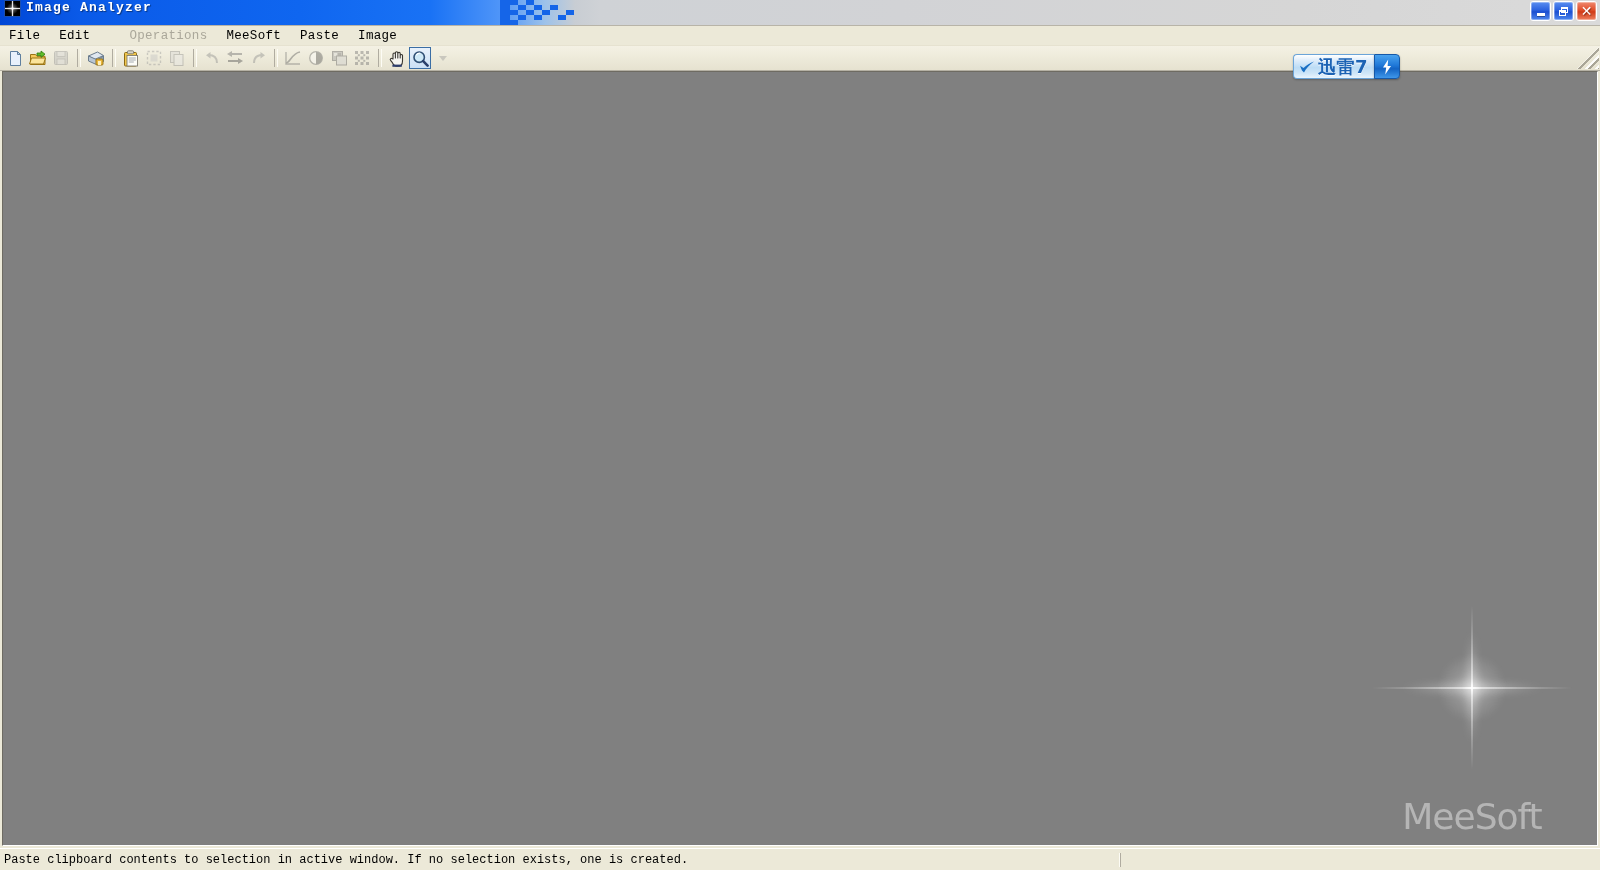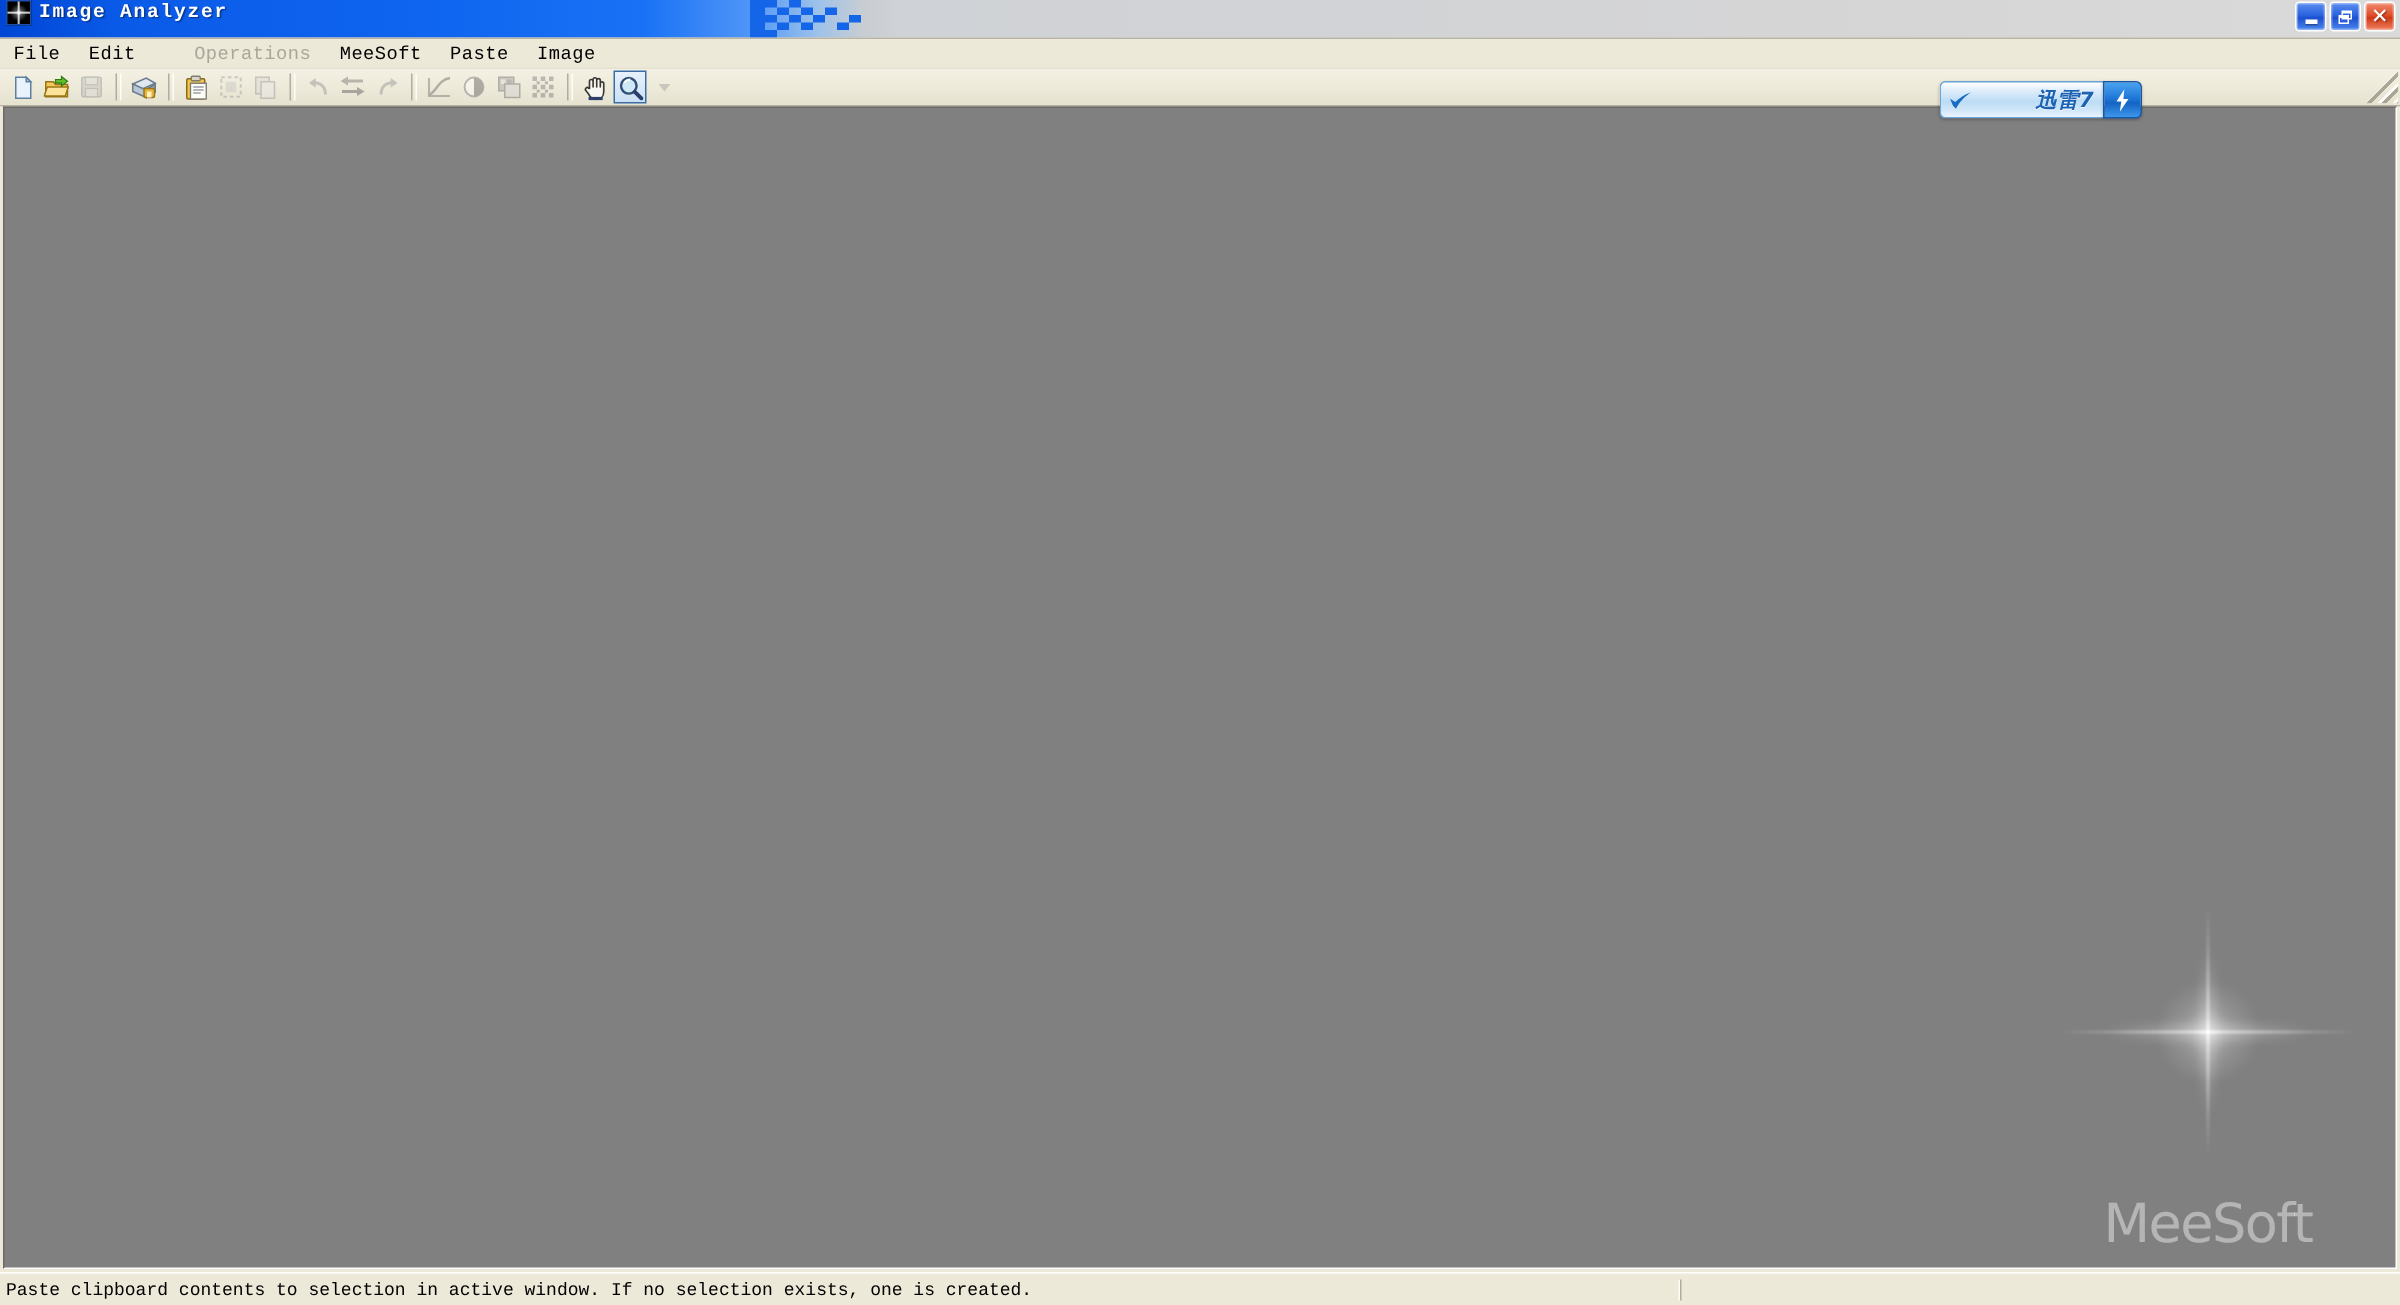--- a/index.html
+++ b/index.html
@@ -226,28 +226,26 @@
     border-right: none;
     border-radius: 4px 0 0 4px;
     padding: 0 6px 0 5px;
     box-shadow: 0 1px 2px rgba(0,0,0,0.25);
   }
   .xl-bird {
     width: 16px; height: 14px; margin-right: 3px; flex: 0 0 auto;
   }
   .xl-label {
     font-family: "DejaVu Sans", sans-serif;
-    font-size: 14px;
+    font-size: 18px;
     font-weight: bold;
-    font-style: italic;
     color: #1c63b4;
     letter-spacing: 0.5px;
     text-shadow: 0 1px 0 rgba(255,255,255,0.8);
     white-space: nowrap;
-    margin-left: 39px;
   }
   .xl-btn {
     width: 24px;
     background: linear-gradient(to bottom, #4aa3ef 0%, #1f78d8 45%, #1464c4 60%, #3e97ea 100%);
     border: 1px solid #1558a8;
     border-radius: 0 4px 4px 0;
     display: flex;
     align-items: center;
     justify-content: center;
     box-shadow: 0 1px 2px rgba(0,0,0,0.3);

